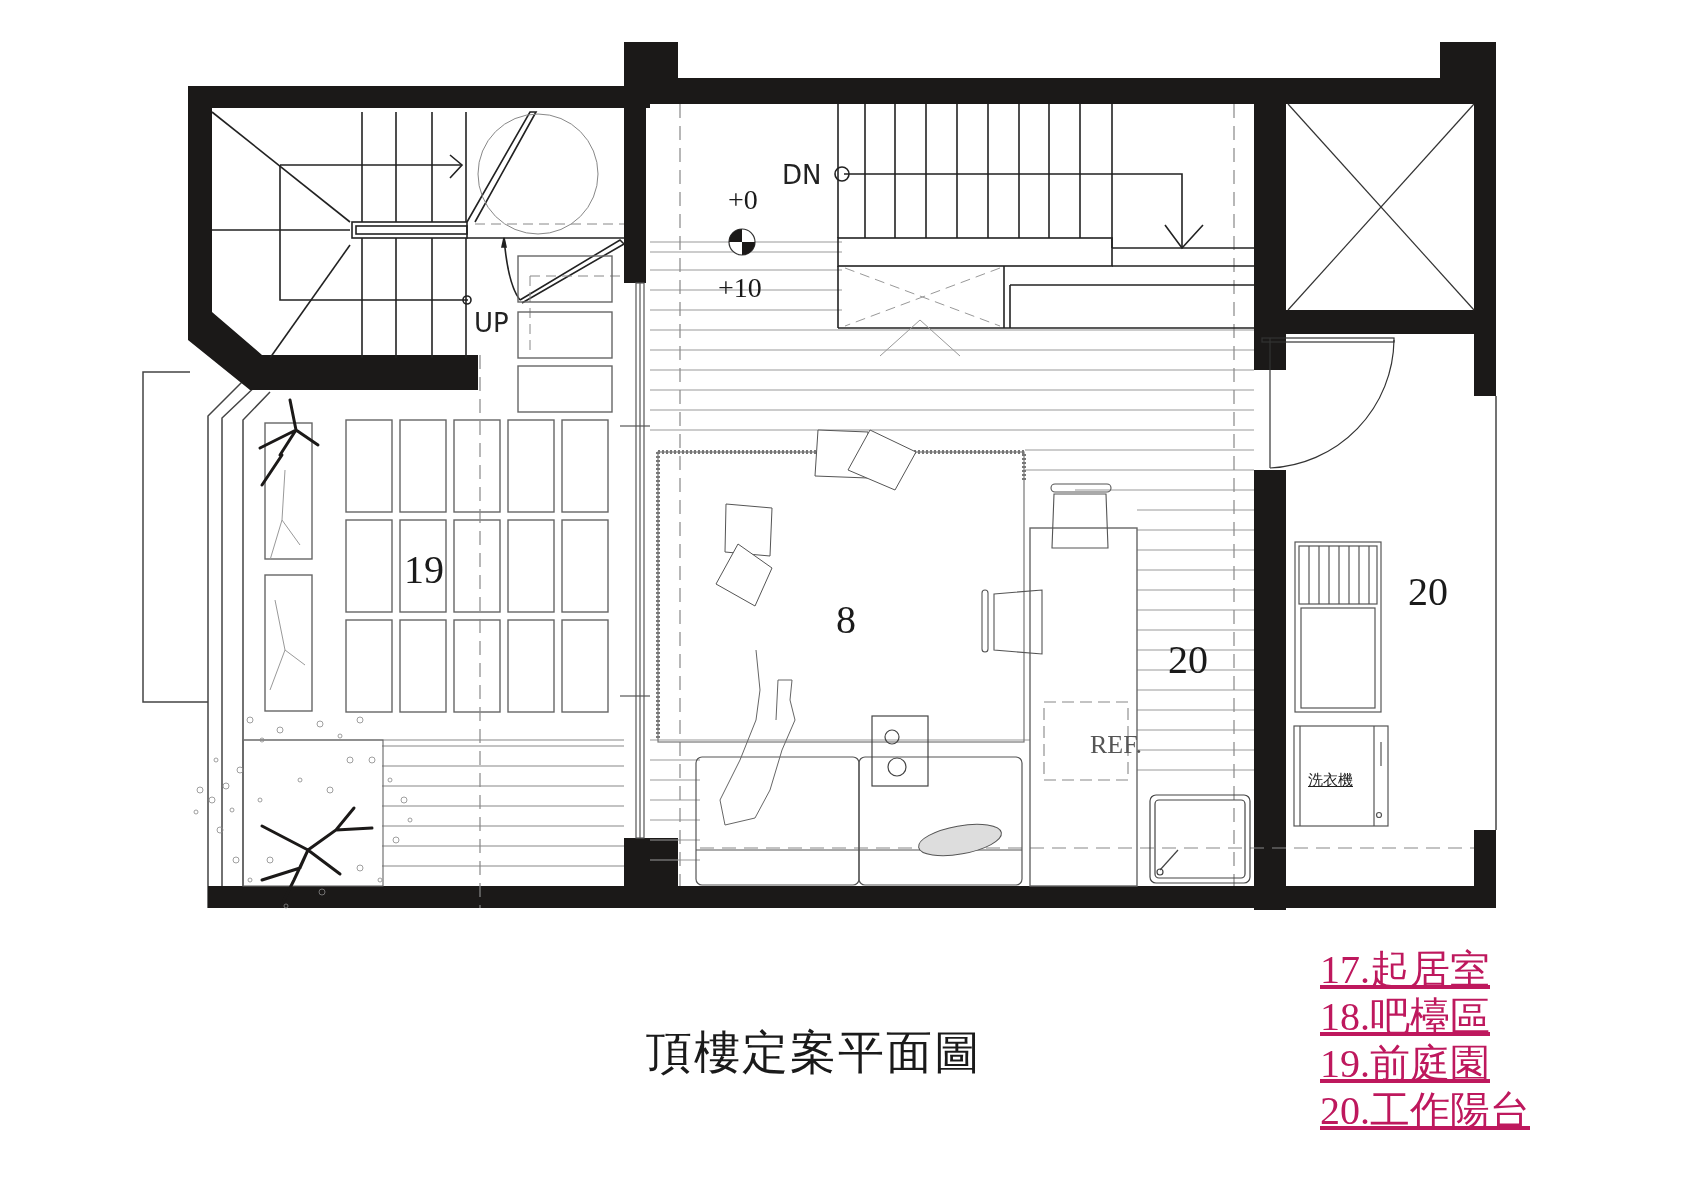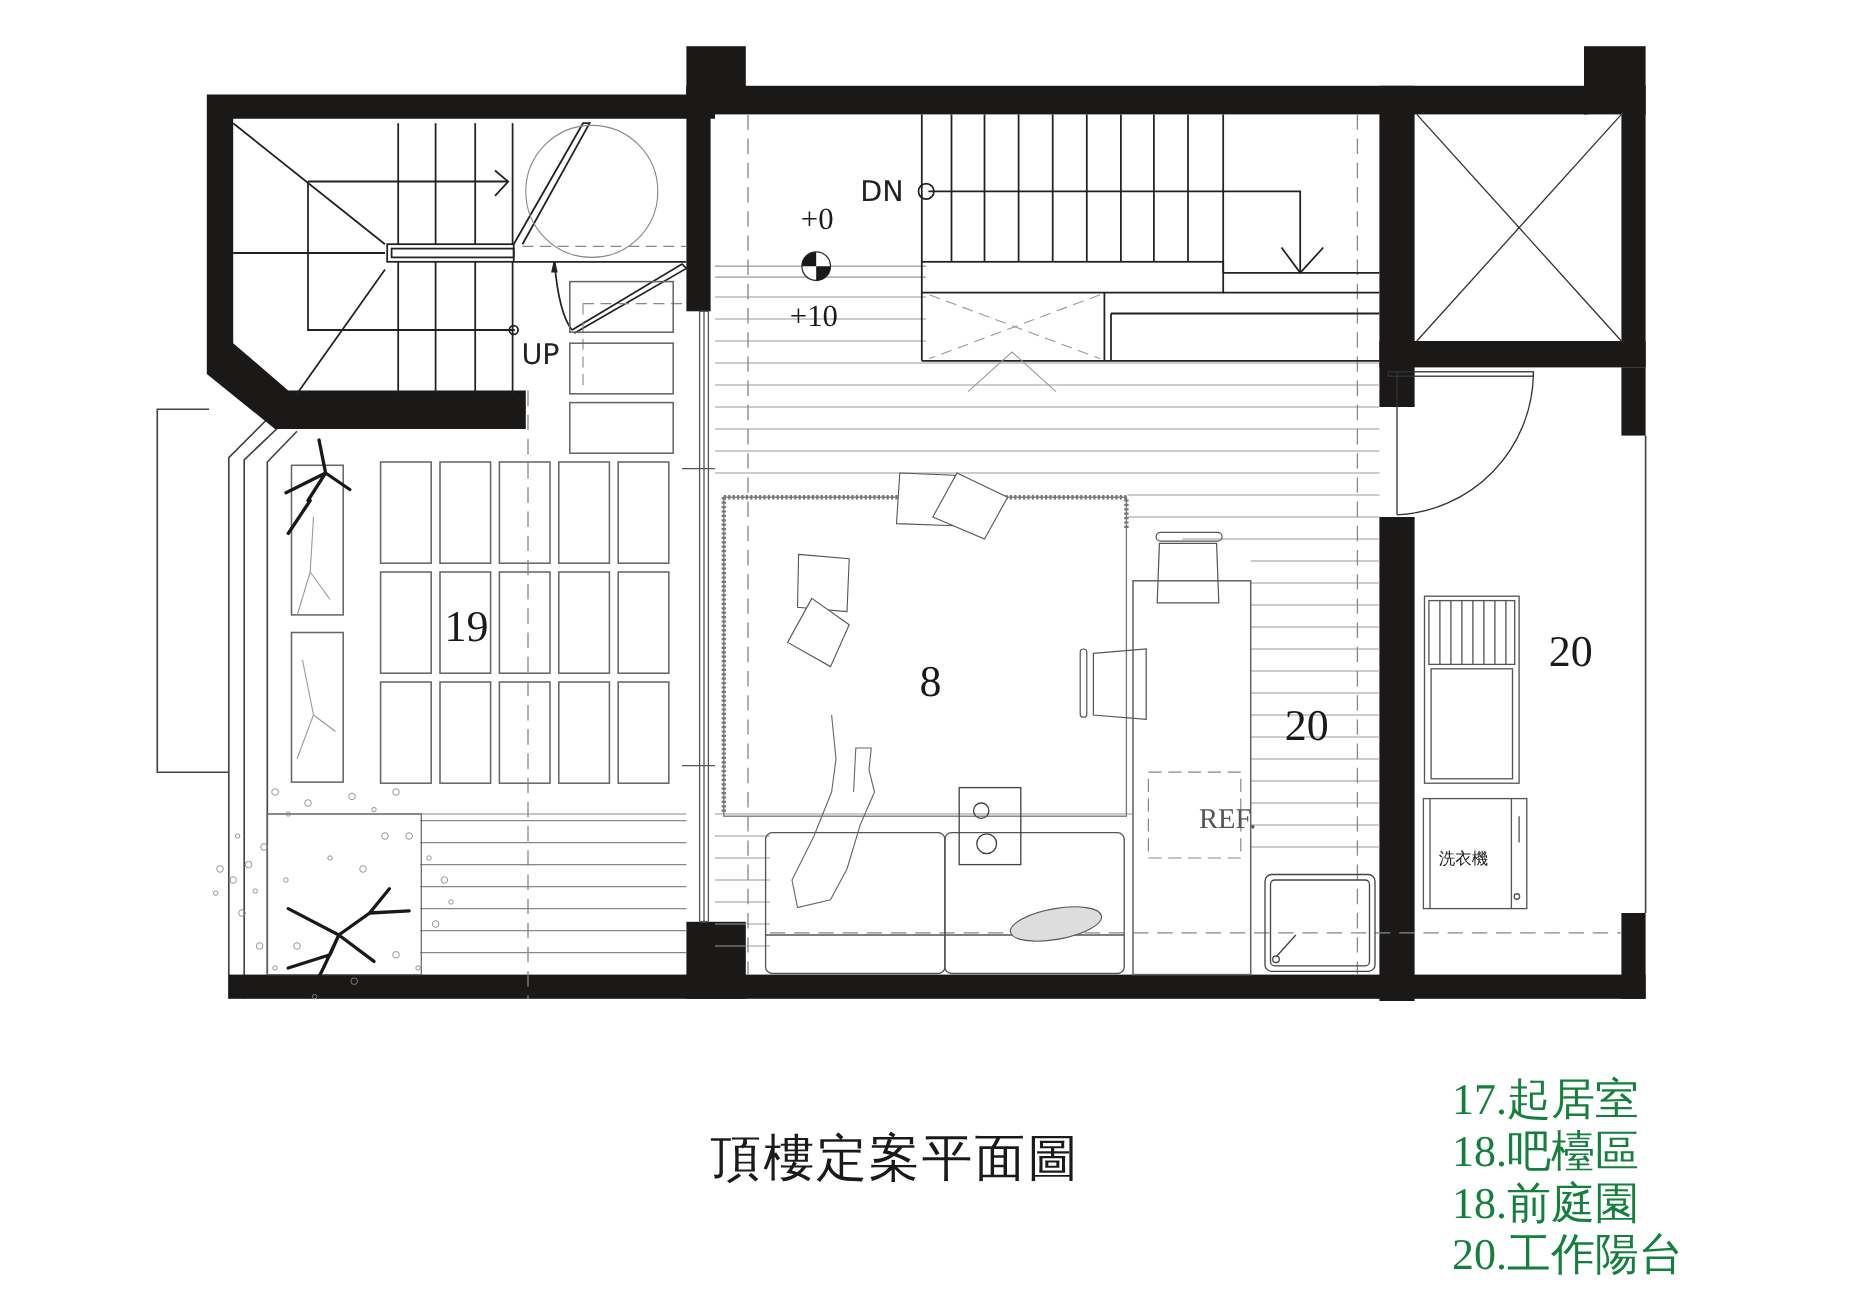--- a/index.html
+++ b/index.html
@@ -1,21 +1,21 @@
 <!DOCTYPE html>
 <html><head>
 <meta charset="utf-8">
 <style>
   html,body{margin:0;padding:0;background:#ffffff;}
   body{width:1684px;height:1191px;position:relative;overflow:hidden;font-family:"DejaVu Serif",serif;}
   svg{position:absolute;left:0;top:0;}
   .lbl{position:absolute;color:#1a1a1a;font-family:"Liberation Serif","DejaVu Serif",serif;}
   .room-num{font-size:40px;}
   .dim{font-family:"DejaVu Sans",sans-serif;font-size:26px;color:#222;}
-  .legend{position:absolute;left:1320px;top:976px;font-family:"Liberation Serif","DejaVu Serif",serif;font-size:40px;line-height:47px;color:#15803d;}
+  .legend{position:absolute;left:1320px;top:946px;font-family:"Liberation Serif","DejaVu Serif",serif;font-size:40px;line-height:47px;color:#be185d;text-decoration:underline;}
   .legend div{white-space:nowrap;}
   .title{position:absolute;left:646px;top:1022px;font-family:"Liberation Serif","DejaVu Serif",serif;font-size:46px;letter-spacing:2px;color:#1a1a1a;}
   .ref{position:absolute;font-family:"Liberation Serif","DejaVu Serif",serif;font-size:26px;color:#555;margin-left:28px;}
   .wash{position:absolute;font-family:"DejaVu Sans",sans-serif;font-size:15px;color:#222;}
 </style>
 </head>
 <body>
 
 <svg width="1684" height="1191" viewBox="0 0 1684 1191" xmlns="http://www.w3.org/2000/svg">
 
@@ -321,22 +321,22 @@
 <div class="lbl room-num" style="left:404px;top:546px;">19</div>
 <div class="lbl room-num" style="left:836px;top:596px;">8</div>
 <div class="lbl room-num" style="left:1168px;top:636px;">20</div>
 <div class="lbl room-num" style="left:1408px;top:568px;">20</div>
 
 <div class="lbl dim" style="left:474px;top:308px;">UP</div>
 <div class="lbl dim" style="left:782px;top:160px;">DN</div>
 <div class="lbl" style="left:728px;top:184px;font-size:28px;">+0</div>
 <div class="lbl" style="left:718px;top:272px;font-size:28px;text-align:right;">+10</div>
 <div class="ref" style="left:1062px;top:730px;">REF.</div>
-<div class="wash" style="left:1308px;top:771px;">洗衣機</div>
+<div class="wash" style="left:1308px;top:771px;text-decoration:underline;">洗衣機</div>
 
 <div class="title">頂樓定案平面圖</div>
 
 <div class="legend">
   <div>17.起居室</div>
   <div>18.吧檯區</div>
-  <div>18.前庭園</div>
+  <div>19.前庭園</div>
   <div>20.工作陽台</div>
 </div>
 
 </body></html>

